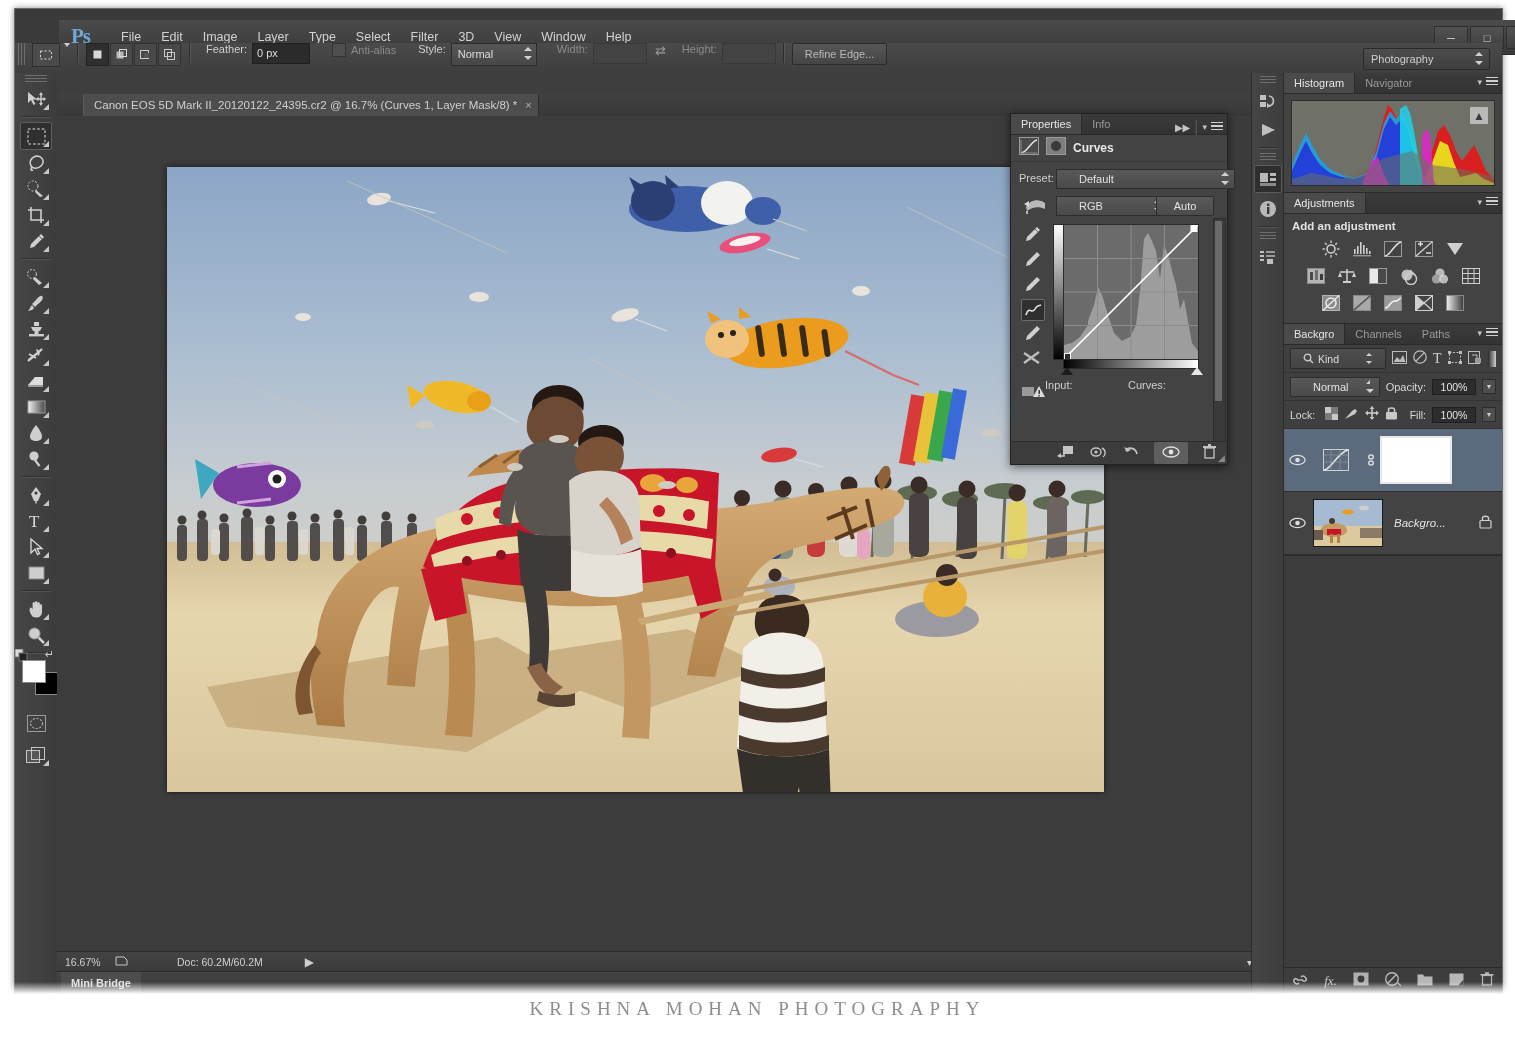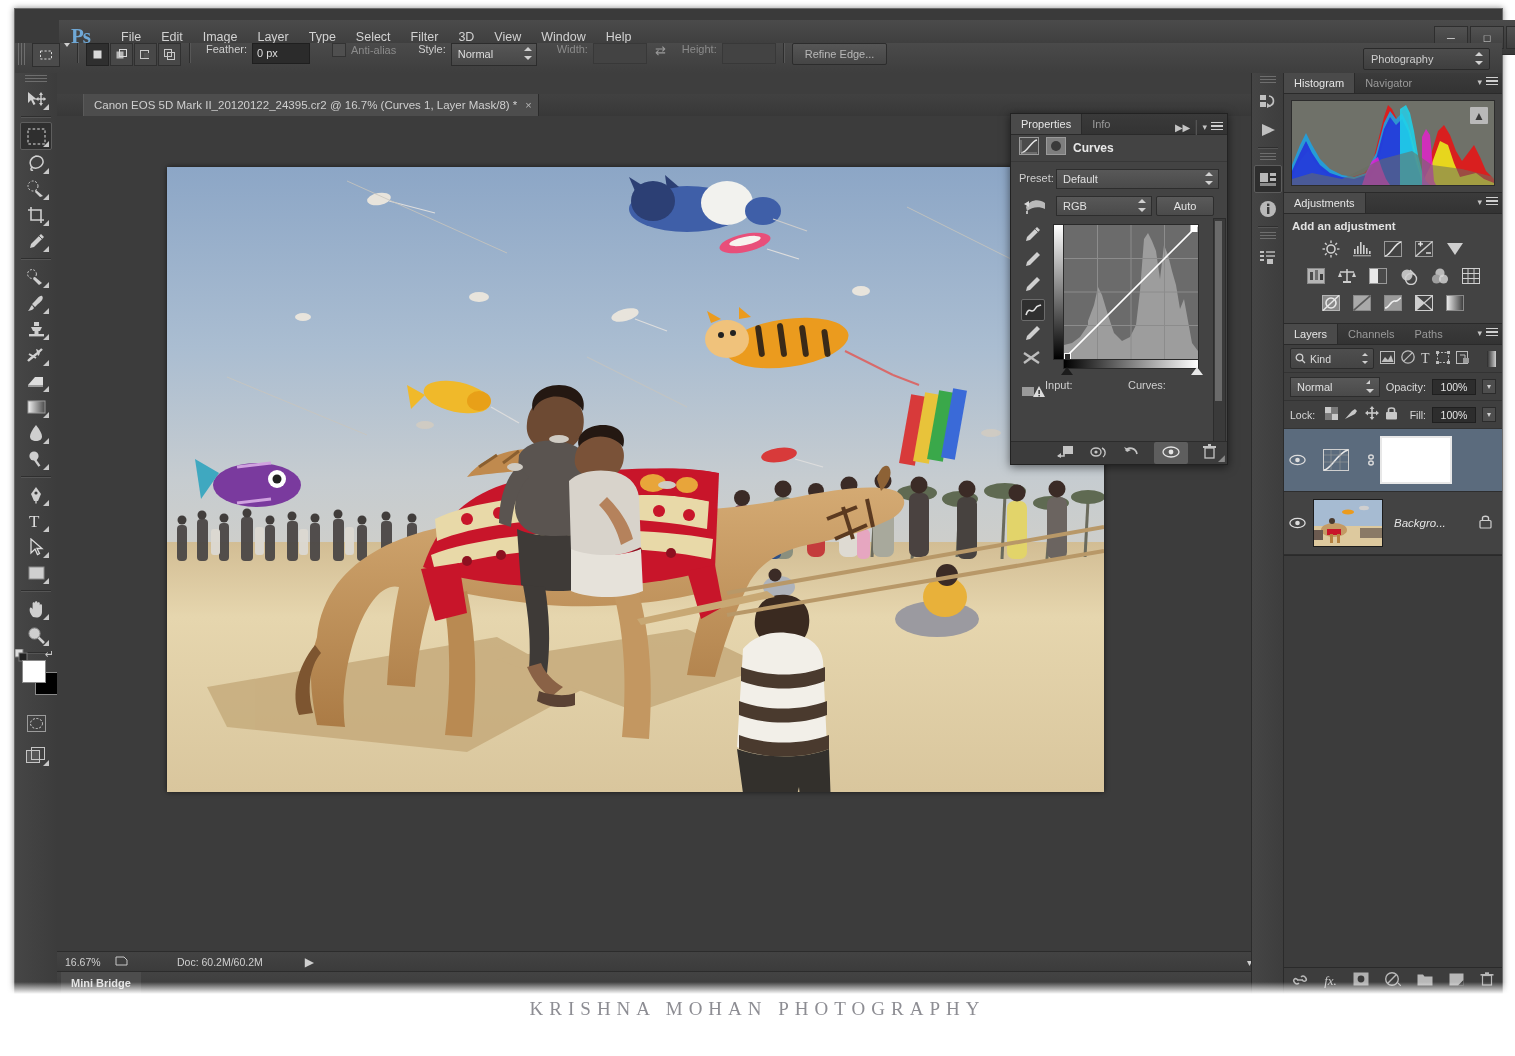--- a/index.html
+++ b/index.html
@@ -107,21 +107,21 @@
          display:flex;align-items:center;position:relative;}
   .ptab{height:20px;line-height:20px;font-size:11px;color:#9a9a9a;padding:0 10px;}
   .ptab.on{background:#4a4a4a;color:#e6e6e6;border-right:1px solid #2a2a2a;}
   .pmenu{position:absolute;right:4px;top:4px;display:flex;gap:4px;align-items:center;}
   .hamb{width:12px;height:10px;background:repeating-linear-gradient(#cfcfcf 0 1.5px,transparent 1.5px 3.4px);}
   .phead{height:26px;display:flex;align-items:center;gap:7px;padding:0 8px;
          border-bottom:1px solid #383838;}
   .pbody{position:relative;height:282px;background:#434343;}
   .plabel{color:#cfcfcf;font-size:11px;}
   .pdrop{height:18px;background:linear-gradient(#585858,#4a4a4a);border:1px solid #2d2d2d;
-         color:#e0e0e0;font-size:11px;line-height:18px;padding-left:6px;position:relative;}
+         color:#e0e0e0;font-size:11px;line-height:18px;padding-left:22px;position:relative;}
   .pbtn{height:18px;background:linear-gradient(#5a5a5a,#4b4b4b);border:1px solid #2d2d2d;
         color:#e4e4e4;font-size:11px;line-height:18px;text-align:center;border-radius:2px;}
   .curvebox{position:absolute;left:52px;top:62px;width:134px;height:134px;background:#585858;
             border:1px solid #2a2a2a;overflow:hidden;}
   .pfoot{position:absolute;left:0;right:0;bottom:0;height:22px;background:#3c3c3c;
          border-top:1px solid #2c2c2c;display:flex;align-items:center;justify-content:flex-end;
          gap:14px;padding-right:10px;}
 
   
   .icondock{position:absolute;right:218px;top:64px;width:32px;bottom:0;
@@ -1157,32 +1157,32 @@
                 </linearGradient>
               </defs>
           <rect x="0.5" y="0.5" width="17" height="15" fill="url(#gm)" stroke="#8a8a8a"></rect>
             </svg>
           </span>
       </div>
     </div>
 
     <div class="panel">
       <div class="ptabbar">
-        <div class="ptab on">Layers</div>
+        <div class="ptab on">Backgro</div>
         <div class="ptab">Channels</div>
         <div class="ptab">Paths</div>
         <div class="pmenu">
           <span style="color:#c4c4c4;font-size:9px">▾</span>
             <span class="hamb"></span>
         </div>
       </div>
 
       <div class="layerrow">
         <div style="display:flex;align-items:center;width:74px;height:19px;background:linear-gradient(#4e4e4e,#444);
-                    border:1px solid #2b2b2b;border-radius:2px;padding:0 4px">
+                    border:1px solid #2b2b2b;border-radius:2px;padding:0 12px">
           <svg width="11" height="11" style="margin-right:4px">
               <circle cx="4.5" cy="4.5" r="3.3" fill="none" stroke="#cfcfcf" stroke-width="1.3"></circle>
               <path d="M7 7 L10 10" stroke="#cfcfcf" stroke-width="1.3"></path>
             </svg>
           <span style="color:#dcdcdc;font-size:10.5px">Kind</span>
           <span class="spin" style="margin-left:auto;width:7px;height:11px;display:flex;flex-direction:column;justify-content:space-between">
             <i style="display:block;width:0;height:0;border-left:3.5px solid transparent;border-right:3.5px solid transparent;border-bottom:3.5px solid #cfcfcf"></i>
             <i style="display:block;width:0;height:0;border-left:3.5px solid transparent;border-right:3.5px solid transparent;border-top:3.5px solid #cfcfcf"></i>
           </span>
         </div>

